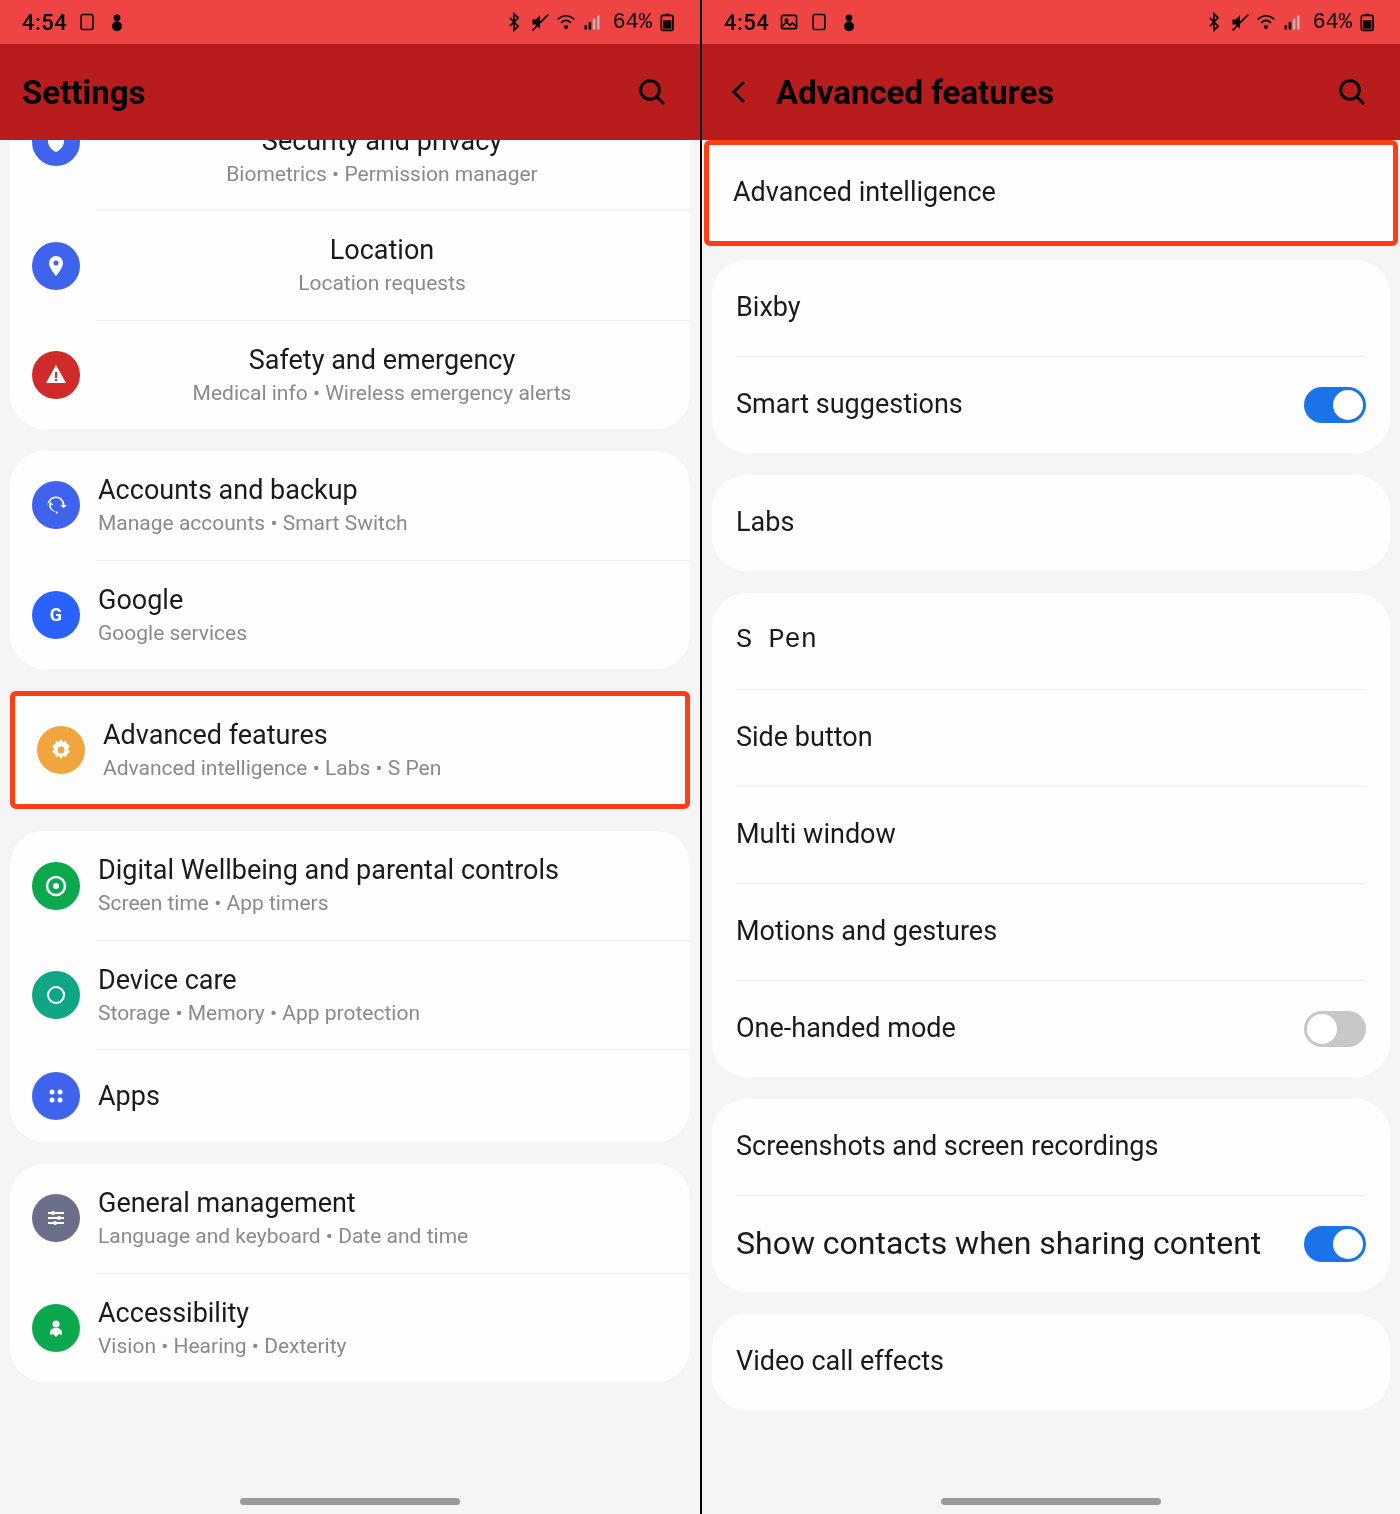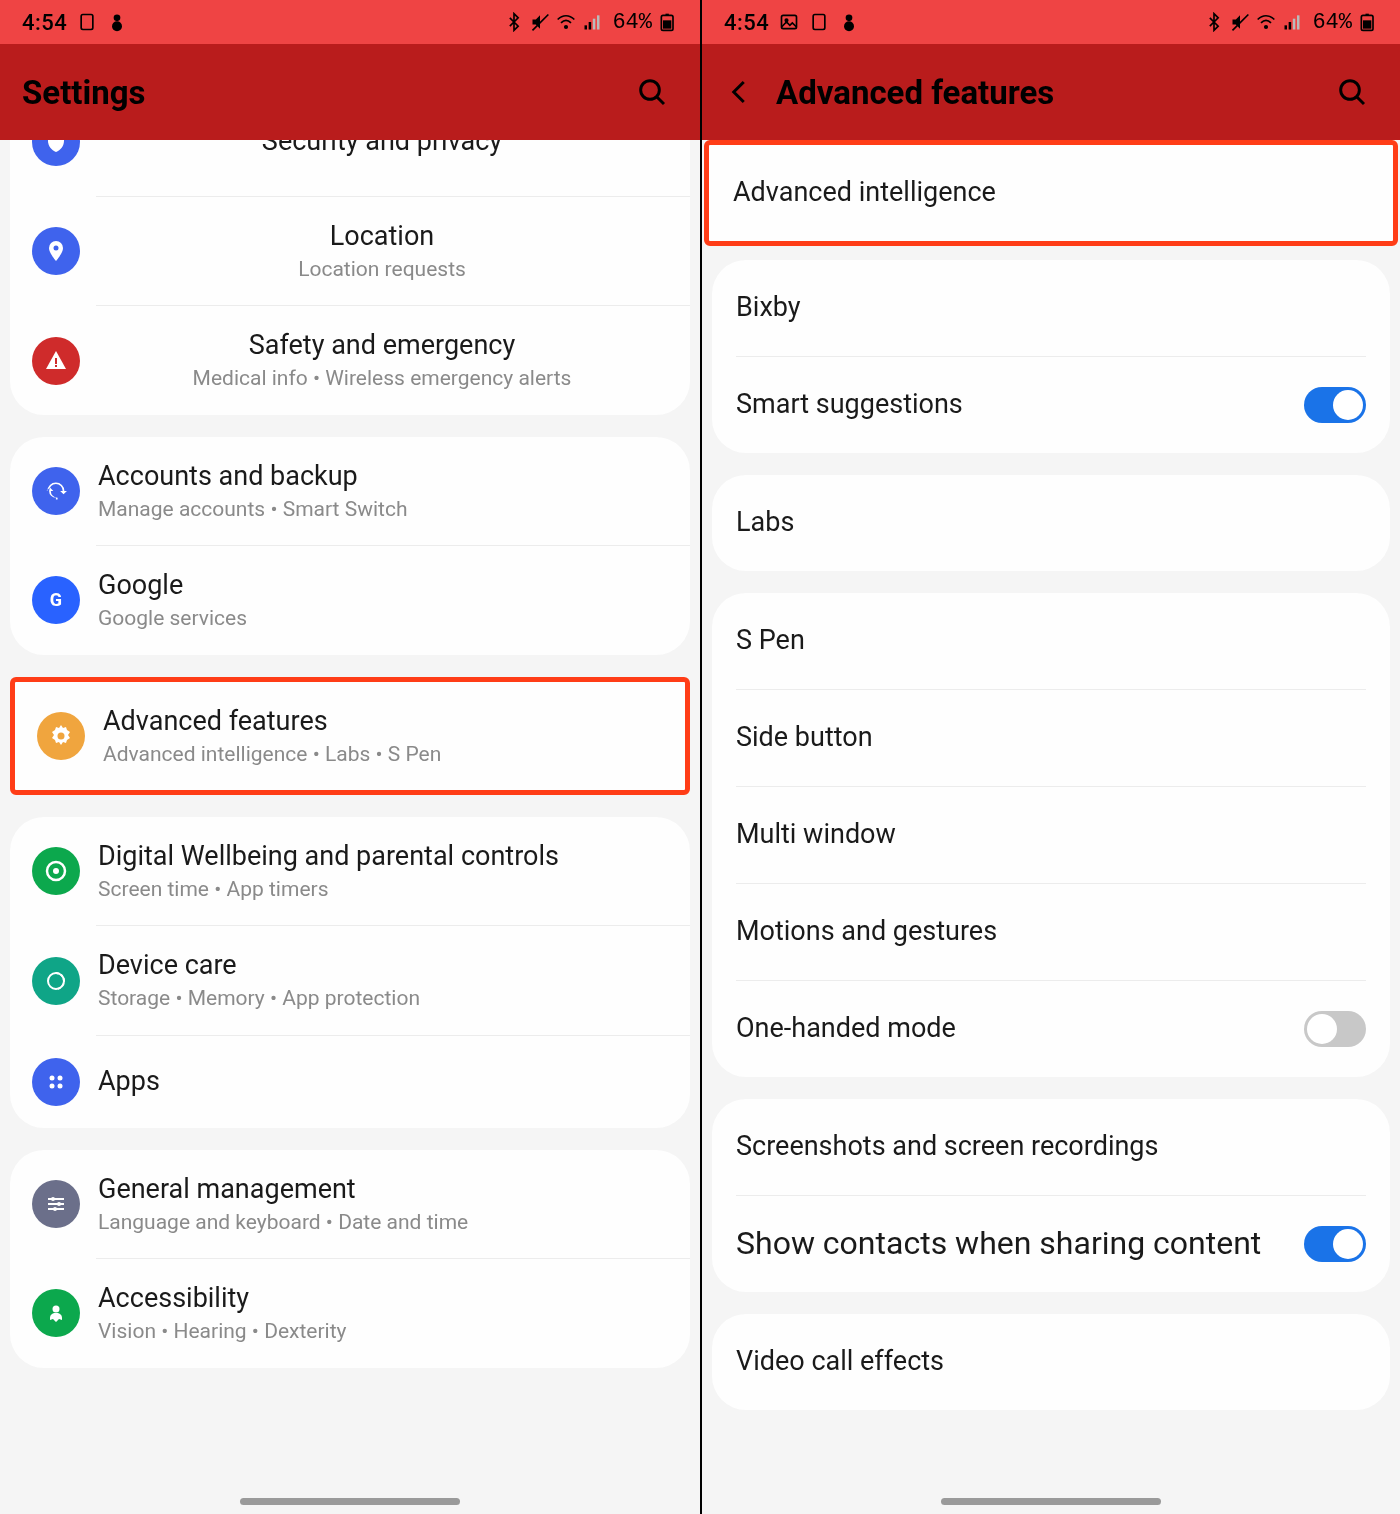--- a/index.html
+++ b/index.html
@@ -189,20 +189,21 @@
   <div class="scroll" id="left-scroll">
       <div class="group first">
         <div class="row with-icon" style="padding-top: 0px; min-height: 58px; align-items: flex-start;">
           <div class="icon-circle" style="background: rgb(63, 99, 237); margin-top: -20px;">
             <svg viewBox="0 0 24 24" fill="#fff">
               <path d="M12 2l8 3v6c0 5-3.5 9-8 11-4.5-2-8-6-8-11V5l8-3z"></path>
             </svg>
           </div>
           <div class="row-text">
             <div class="row-title" style="margin-top: -14px;">Security and privacy</div>
+            <div class="row-sub">Biometrics  •  Permission manager</div>
           </div>
         </div>
         <div class="divider-inset"></div>
         <div class="row with-icon">
           <div class="icon-circle" style="background: rgb(63, 99, 237);">
             <svg viewBox="0 0 24 24" fill="#fff">
               <path d="M12 2a7 7 0 017 7c0 5-7 13-7 13S5 14 5 9a7 7 0 017-7z"></path>
               <circle cx="12" cy="9" r="2.5" fill="#3f63ed"></circle>
             </svg>
           </div>
@@ -443,21 +444,21 @@
         </div>
       </div>
       <div class="group">
         <div class="row" style="min-height: 96px;">
           <div class="row-text">
             <div class="row-title" style="font-size: 27px;">Labs</div>
           </div>
         </div>
       </div>
       <div class="group">
-        <div class="row" style="min-height: 96px;">
+        <div class="row" style="min-height: 96px; font-family: Liberation Mono, monospace;">
           <div class="row-text">
             <div class="row-title" style="font-size: 27px;">S Pen</div>
           </div>
         </div>
         <div class="divider-full"></div>
         <div class="row" style="min-height: 96px;">
           <div class="row-text">
             <div class="row-title" style="font-size: 27px;">Side button</div>
           </div>
         </div>

